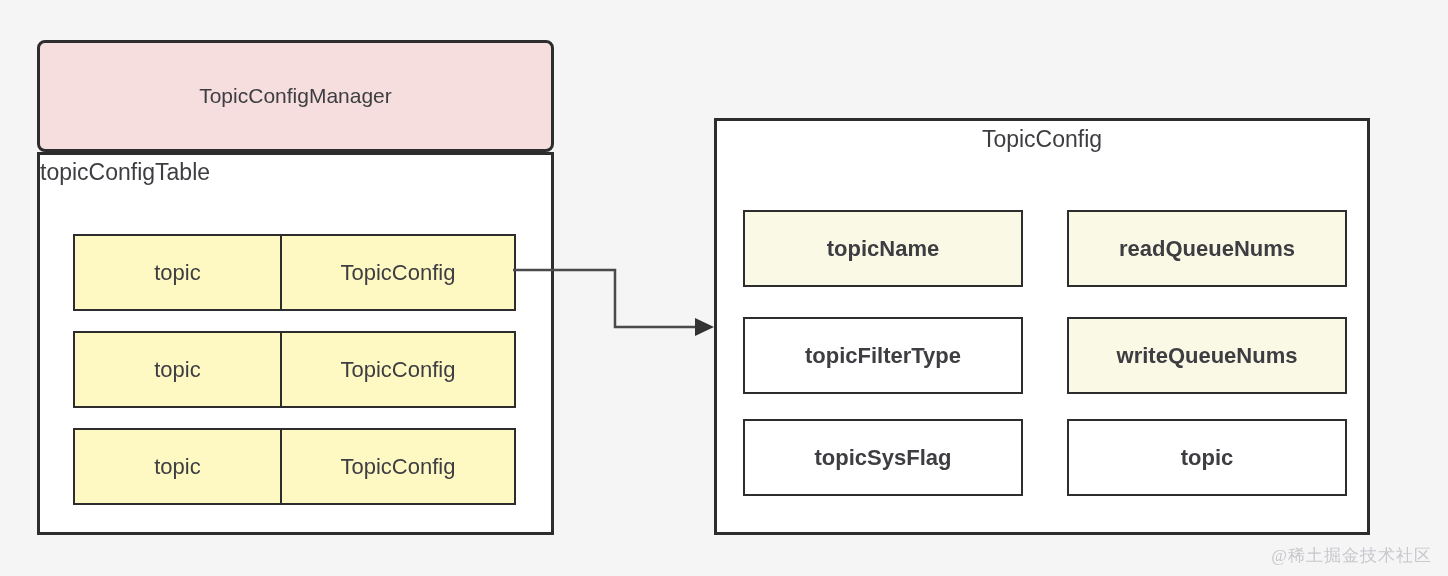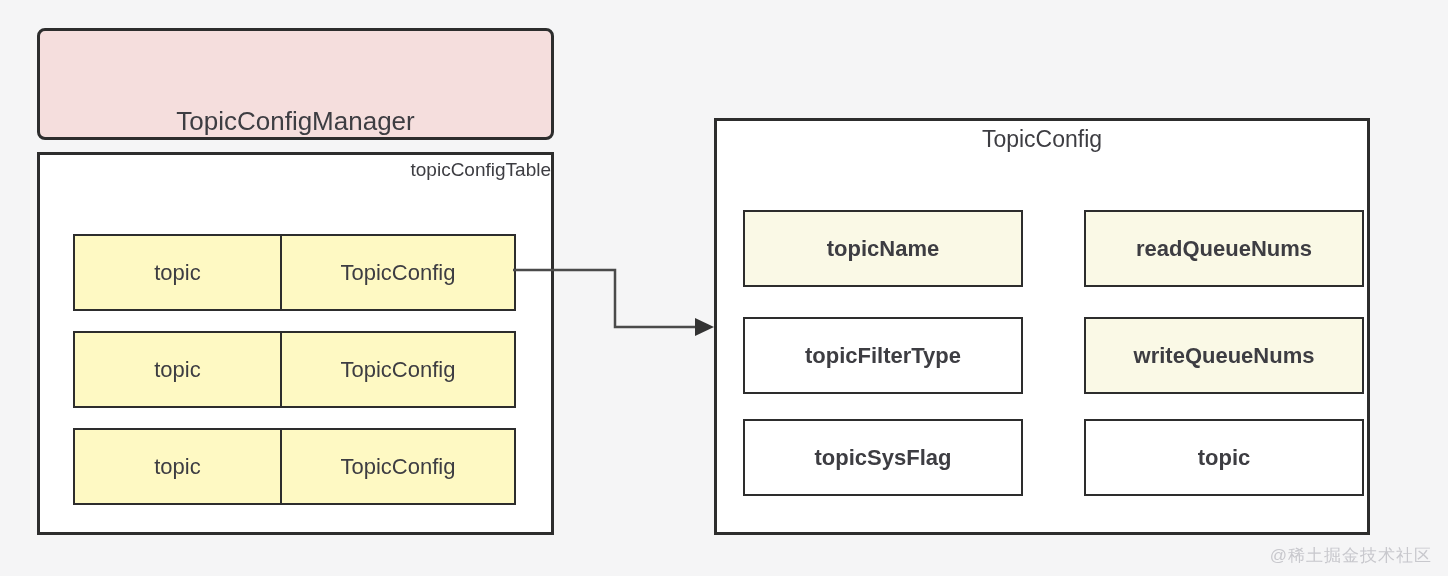--- a/index.html
+++ b/index.html
@@ -14,35 +14,35 @@
   html,body{width:1448px;height:576px;overflow:hidden;}
   body{
     background:var(--bg);
     font-family:"Liberation Sans","DejaVu Sans",sans-serif;
     color:var(--text);
   }
   .canvas{position:relative;width:1448px;height:576px;}
 
   
   .manager-box{
-    position:absolute;left:37px;top:28px;width:517px;height:112px;
+    position:absolute;left:37px;top:40px;width:517px;height:112px;
     background:var(--manager-bg);
     border:3px solid var(--border);
     border-radius:8px;
-    display:flex;align-items:flex-end;justify-content:center;
-    font-size:26px;
+    display:flex;align-items:center;justify-content:center;
+    font-size:21px;
   }
   .table-box{
     position:absolute;left:37px;top:152px;width:517px;height:383px;
     background:#ffffff;
     border:3px solid var(--border);
   }
   .table-title{
     position:absolute;left:0;top:4px;width:100%;
-    text-align:right;font-size:19px;
+    text-align:left;font-size:23px;
   }
   .map-row{
     position:absolute;left:33px;width:443px;height:77px;
     border:2.5px solid var(--border);
     background:#fef9c3;
     display:flex;
   }
   .map-row.r0{top:79px;}
   .map-row.r1{top:176px;}
   .map-row.r2{top:273px;}
@@ -66,35 +66,36 @@
   .field{
     position:absolute;width:280px;height:77px;
     border:2.5px solid var(--border);
     background:#ffffff;
     display:flex;align-items:center;justify-content:center;
     font-size:22px;
     font-weight:bold;
   }
   .field.hl{background:var(--highlight-bg);}
   .field.c0{left:26px;}
-  .field.c1{left:350px;margin-left:17px;}
+  .field.c1{left:350px;}
   .field.fr0{top:89px;}
   .field.fr1{top:196px;}
   .field.fr2{top:298px;}
 
   
   .arrow-layer{
     position:absolute;left:0;top:0;width:1448px;height:576px;
     pointer-events:none;
   }
 
   .watermark{
     position:absolute;right:16px;top:544px;
     font-size:17px;color:var(--watermark);
     letter-spacing:1px;
+    font-family:Liberation Serif, serif;
   }
 </style>
 </head>
 <body>
 
 <div class="canvas">
 
   <div class="manager-box">
     <span>TopicConfigManager</span>
   </div>

